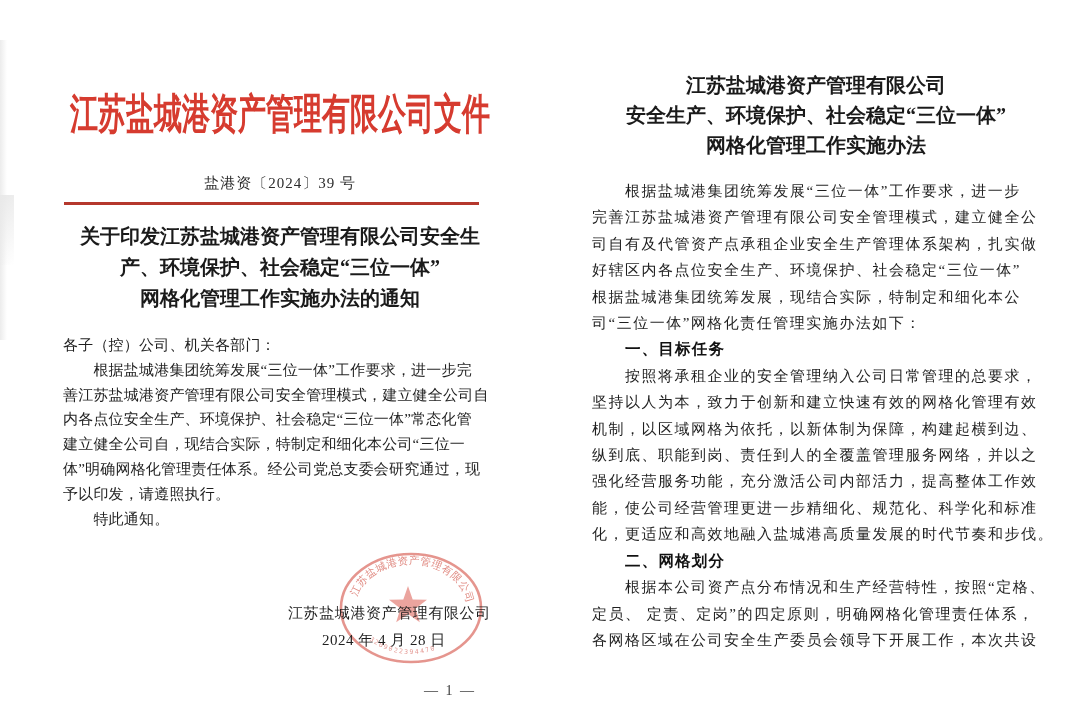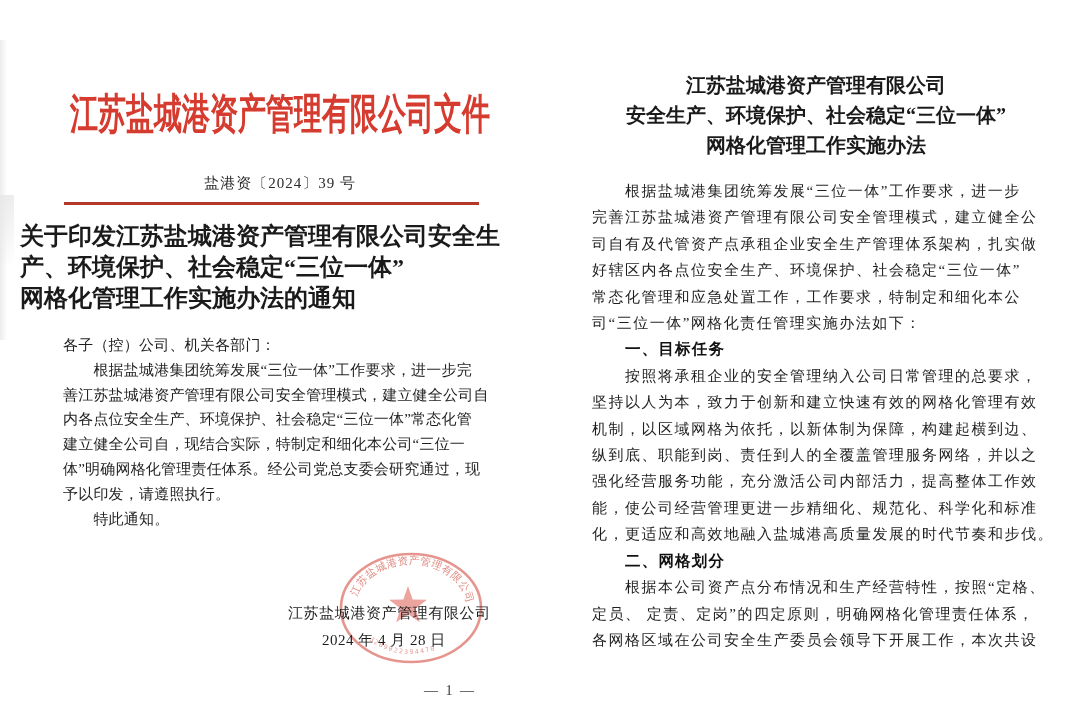--- a/index.html
+++ b/index.html
@@ -29,21 +29,21 @@
   .doc-number{
     position:absolute;left:20px;top:174px;width:520px;
     text-align:center;font-size:15px;letter-spacing:1px;color:#2b2b2b;
   }
   .red-rule{
     position:absolute;left:64px;top:202px;width:415px;height:3px;
     background:#b5382d;
   }
   .notice-title{
     position:absolute;left:20px;top:221px;width:520px;
-    font-weight:bold;font-size:24px;
+    text-align:center;font-weight:bold;font-size:20px;
     line-height:31px;color:#1a1a1a;
   }
   .notice-title .tline{white-space:nowrap;}
   .body1{
     position:absolute;left:63px;top:333px;width:428px;
     font-size:15px;line-height:24.8px;color:#1f1f1f;letter-spacing:0.2px;
   }
   .body1 .tline{white-space:nowrap;}
   .stamp-wrap{position:absolute;left:336px;top:548px;width:150px;height:122px;}
   .signer-name{
@@ -129,21 +129,21 @@
         <div class="tline">江苏盐城港资产管理有限公司</div>
         <div class="tline">安全生产、环境保护、社会稳定“三位一体”</div>
         <div class="tline">网格化管理工作实施办法</div>
       </div>
     <div class="body2">
       <div>
           <div class="tline">　　根据盐城港集团统筹发展“三位一体”工作要求，进一步</div>
           <div class="tline">完善江苏盐城港资产管理有限公司安全管理模式，建立健全公</div>
           <div class="tline">司自有及代管资产点承租企业安全生产管理体系架构，扎实做</div>
           <div class="tline">好辖区内各点位安全生产、环境保护、社会稳定“三位一体”</div>
-          <div class="tline">常态化管理和应急处置工作，工作要求，特制定和细化本公</div>
+          <div class="tline">根据盐城港集团统筹发展，现结合实际，特制定和细化本公</div>
           <div class="tline">司“三位一体”网格化责任管理实施办法如下：</div>
         </div>
       <div class="heading">一、目标任务</div>
       <div>
           <div class="tline">　　按照将承租企业的安全管理纳入公司日常管理的总要求，</div>
           <div class="tline">坚持以人为本，致力于创新和建立快速有效的网格化管理有效</div>
           <div class="tline">机制，以区域网格为依托，以新体制为保障，构建起横到边、</div>
           <div class="tline">纵到底、职能到岗、责任到人的全覆盖管理服务网络，并以之</div>
           <div class="tline">强化经营服务功能，充分激活公司内部活力，提高整体工作效</div>
           <div class="tline">能，使公司经营管理更进一步精细化、规范化、科学化和标准</div>

